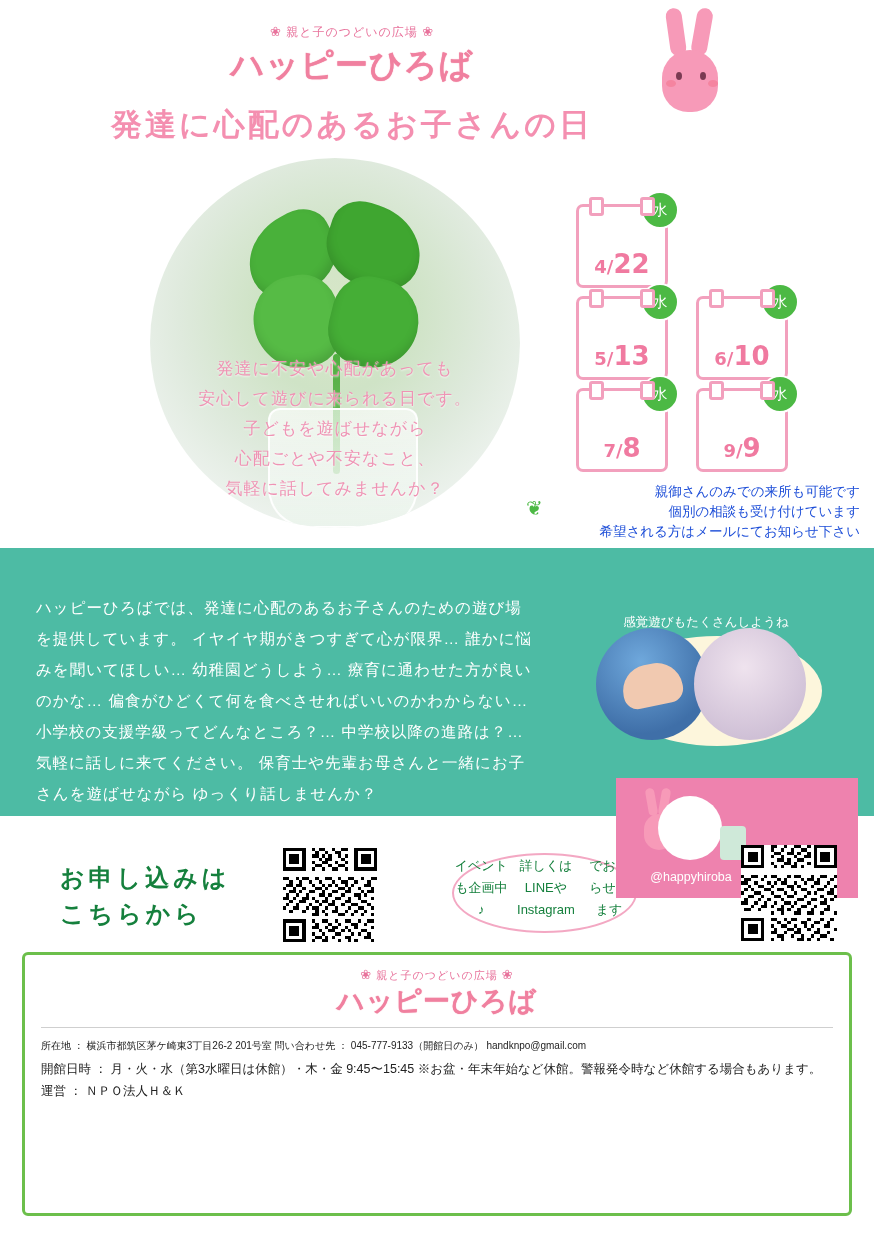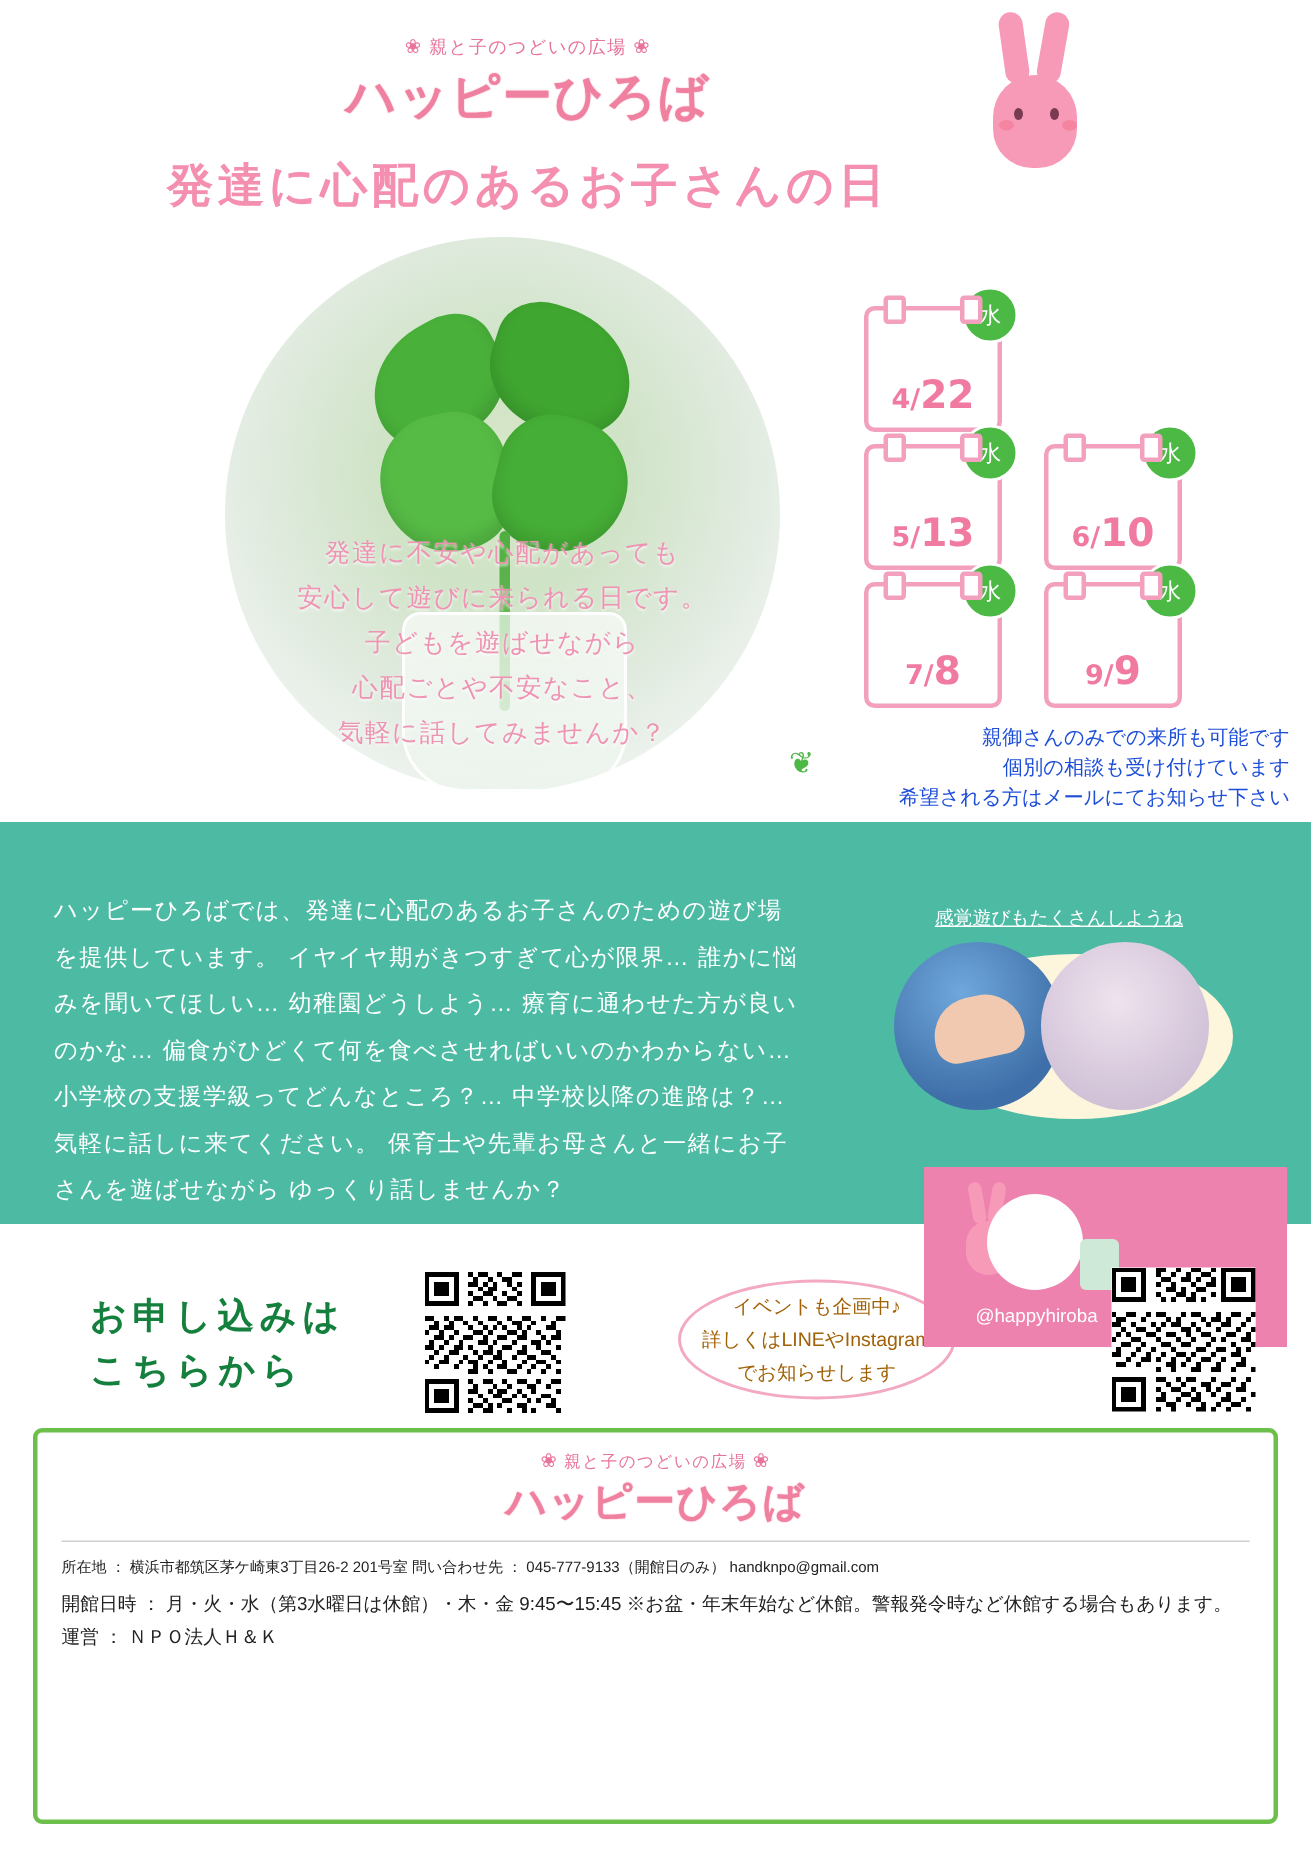--- a/index.html
+++ b/index.html
@@ -112,21 +112,21 @@
   
   .band {
     position:absolute; left:0; top:548px; width:874px; height:268px;
     background:#4dbba4;
     color:#fff;
   }
   .band-text {
     position:absolute; left:36px; top:44px; width:500px;
     font-size:15.5px; line-height:31px; letter-spacing:1px;
   }
-  .band-right { position:absolute; left:556px; top:10px; width:300px;text-decoration:underline; }
+  .band-right { position:absolute; left:556px; top:20px; width:300px; }
   .band-caption-top { text-align:center; font-size:12.5px; color:#fff; margin-top:46px; }
   .band-caption-bottom { text-align:center; font-size:12.5px; color:#fff; margin-top:14px; }
   .cream-blob {
     position:absolute; left:612px; top:88px; width:210px; height:110px;
     background:#fdf6dc; border-radius:50%;
   }
   .photo-circle { position:absolute; width:112px; height:112px; border-radius:50%; overflow:hidden; }
   .pc1 { left:596px; top:80px; background: radial-gradient(circle at 40% 30%, #6fa8dc, #3f6fa8 70%); }
   .pc1 .hand { position:absolute; left:26px; top:36px; width:60px; height:42px; background:#f1c9b0; border-radius:26px 26px 14px 14px; transform:rotate(-12deg); }
   .pc2 { left:694px; top:80px; background: radial-gradient(circle at 45% 35%, #efe3ee, #cfc0d6 75%); }
@@ -136,22 +136,22 @@
     position:absolute; left:60px; top:860px; font-size:24px; color:#15803d;
     letter-spacing:4px; line-height:36px; font-weight:bold;
   }
   .qr { position:absolute; background:#fff; }
   .qr1 { left:283px; top:848px; width:94px; height:94px; }
   .qr2 { left:741px; top:845px; width:96px; height:96px; }
 
   .speech {
     position:absolute; left:452px; top:853px; width:185px; height:80px;
     border:2px solid #f3a8c3; border-radius:50%;
-    color:#a16207; font-size:13px; text-align:center;
-    display:flex; flex-direction:column; justify-content:center; line-height:22px;
+    color:#15803d; font-size:13px; text-align:center;
+    display:flex; flex-direction:row; justify-content:center; line-height:22px;
   }
   .pink-card {
     position:absolute; left:616px; top:778px; width:242px; height:120px;
     background:#ee82ae;
   }
   .pink-card .inner-circle {
     position:absolute; left:42px; top:18px; width:64px; height:64px;
     background:#fff; border-radius:50%;
   }
   .pink-card .handle { position:absolute; left:62px; top:30px; width:26px; height:34px; background:#cfe9d9; border-radius:4px; }

